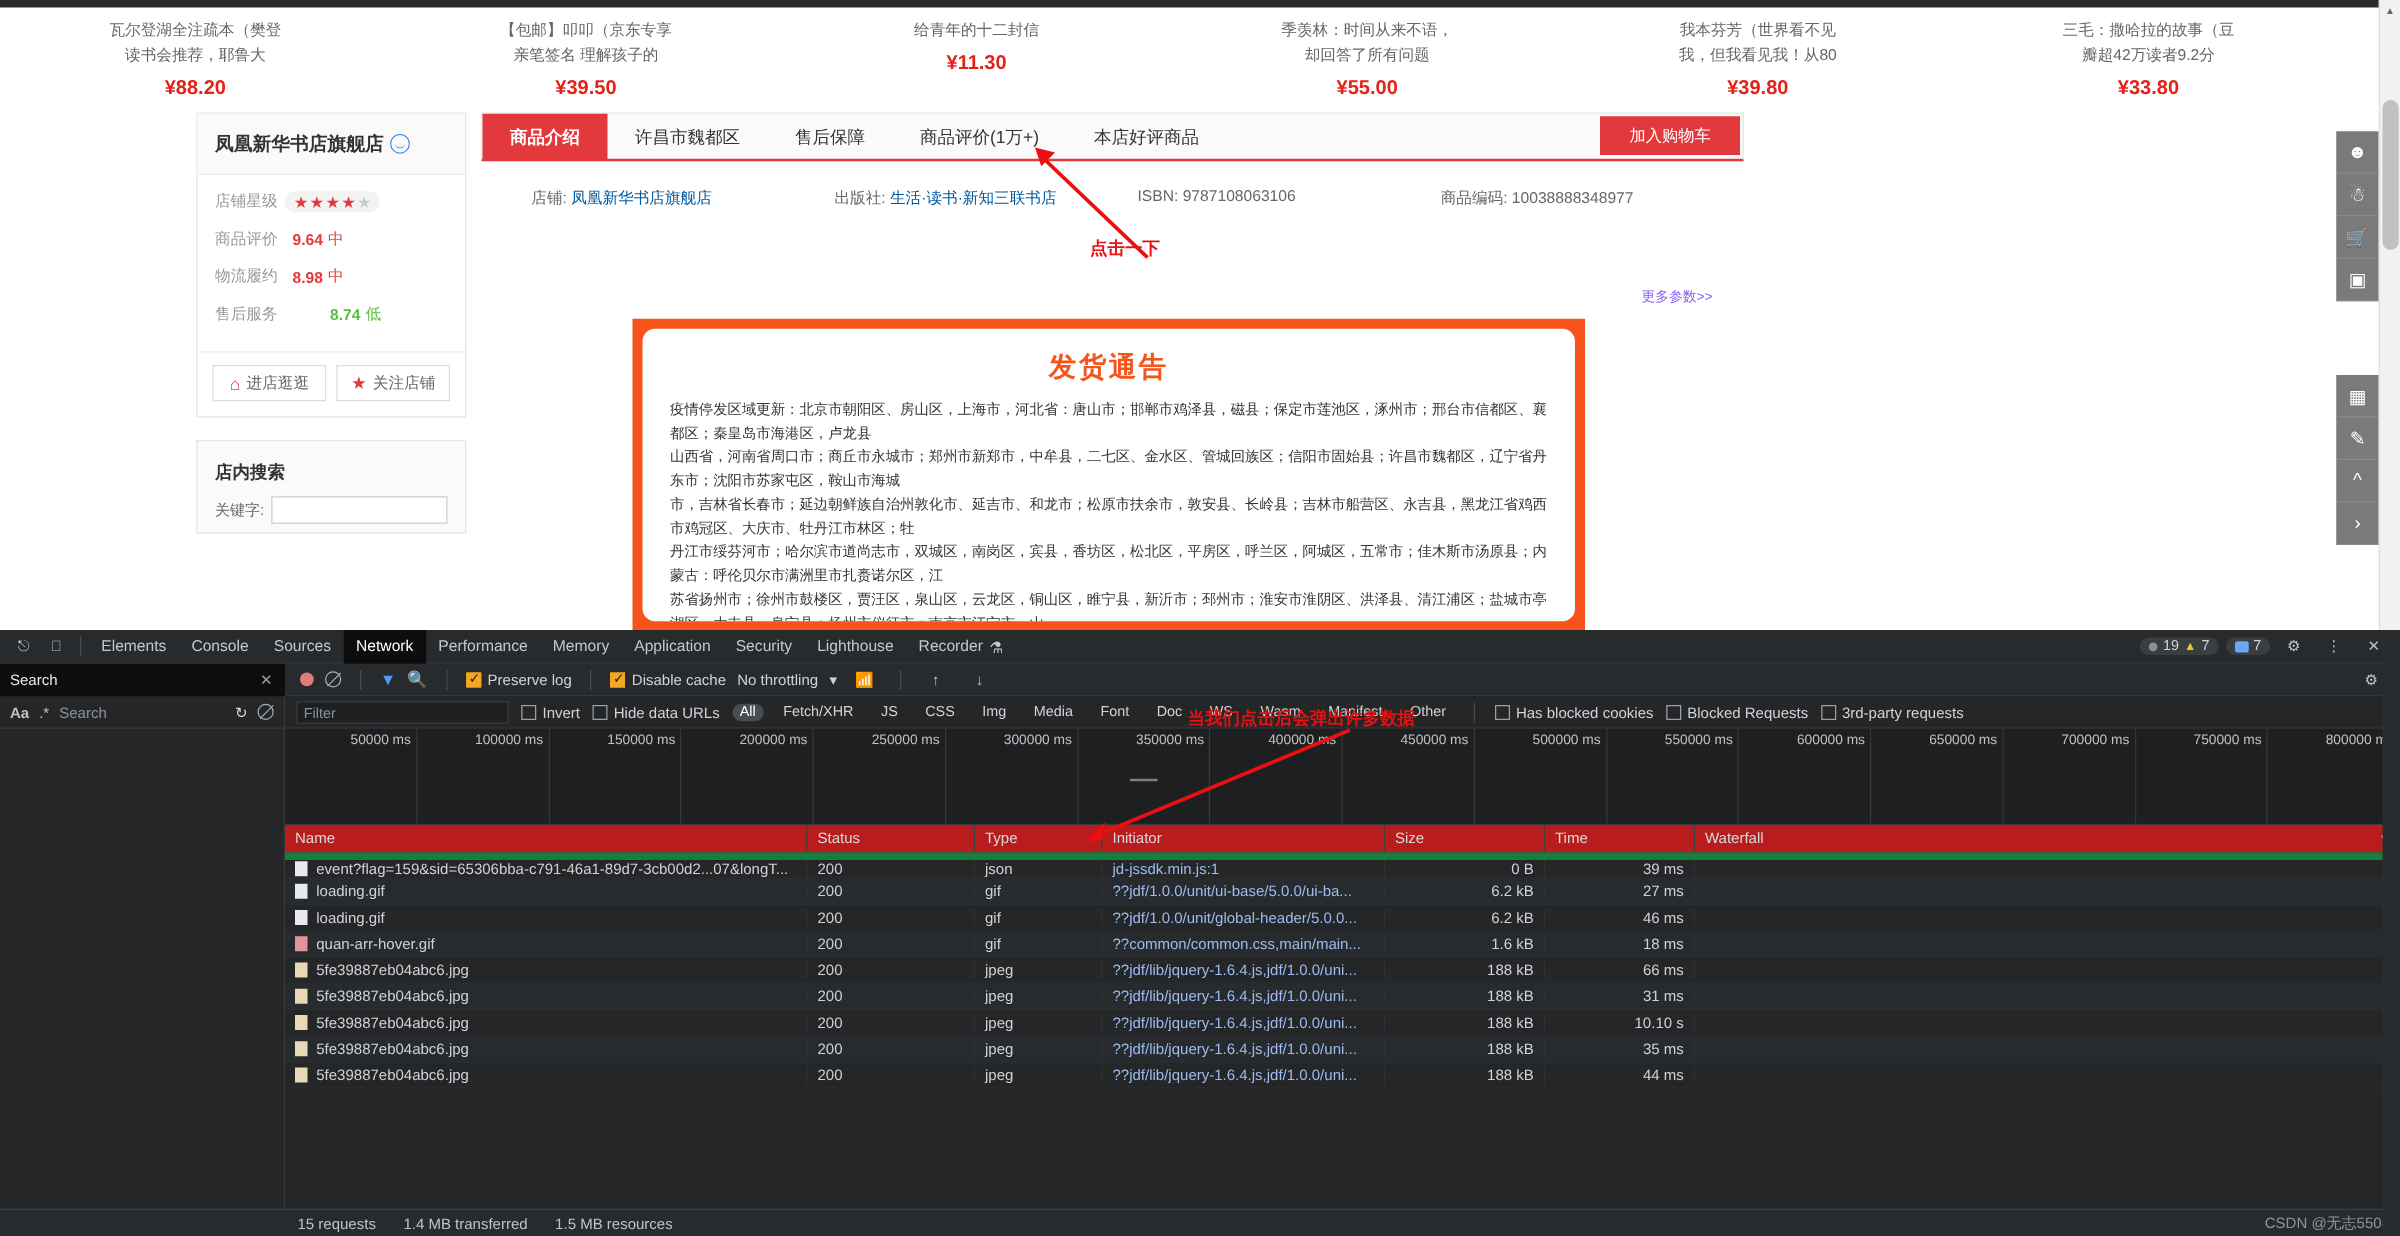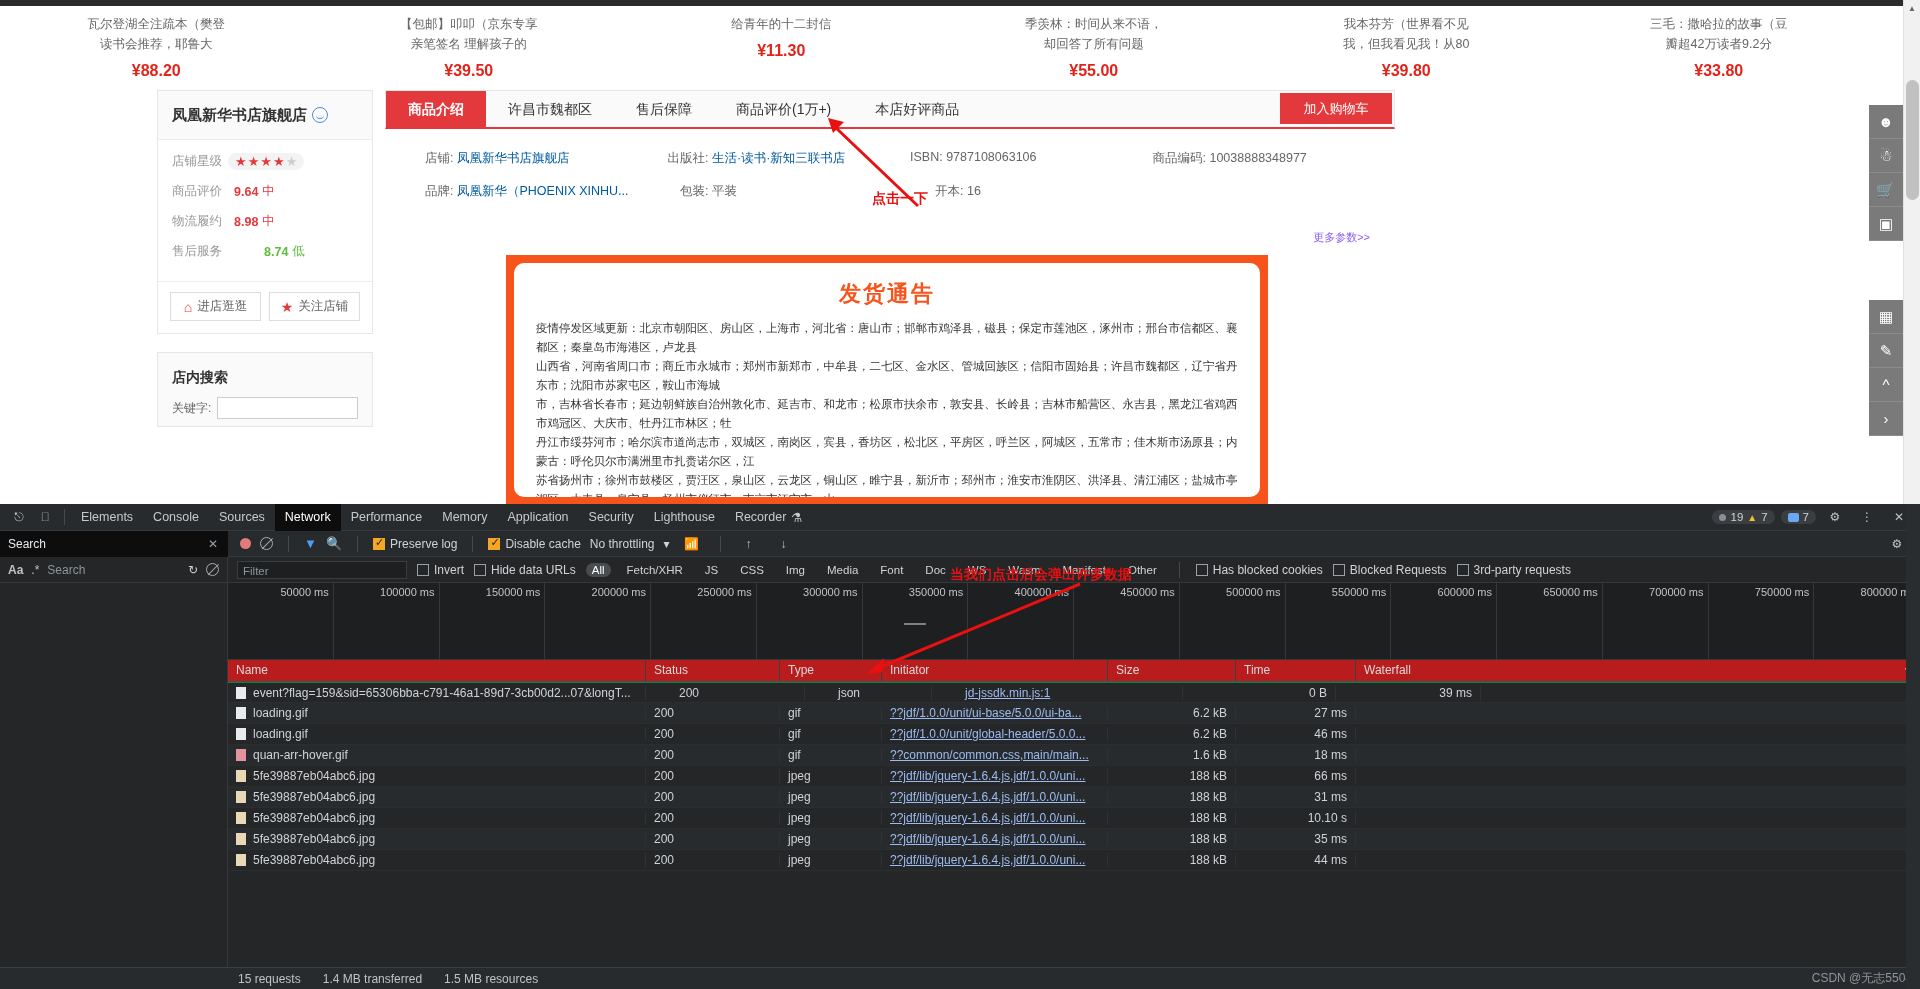--- a/index.html
+++ b/index.html
@@ -127,27 +127,27 @@
   .rcell { flex:1; border-right:1px solid #35383a; position:relative; }
   .rlabel { position:absolute; right:4px; top:3px; font-size:11px; color:#c0c3c6; white-space:nowrap;}
   .rdash { position:absolute; left:50%; top:40px; width:22px; height:2px; background:#7d8184; transform:translateX(-50%);}
 
   
   .nettable { flex:1; overflow:hidden; background:#242628; }
   .thead { height:22px; display:flex; background:#b91c1c; border-bottom:1px solid #4a4d50; font-size:12px; color:#d7dadd;}
   .th { padding:3px 8px; border-right:1px solid #3c3f42;}
   .trow { height:21px; display:flex; font-size:12px; align-items:center; border-bottom:1px solid #2b2e30;}
   .trow:nth-child(even){ background:#282b2e; }
-  .trow.first { border-top:1px solid #15803d;gap:25px; }
+  .trow.first { border-top:6px solid #15803d; }
   .td { padding:0 8px; overflow:hidden; white-space:nowrap; text-overflow:ellipsis; border-right:1px solid #2f3234;}
   .td.name { display:flex; align-items:center; gap:7px;}
   .fic { width:10px; height:12px; display:inline-block; background:#e8eaed; }
   .fic.img { background:#e9d8b5; }
   .fic.gifred { background:#e3939d; }
-  .td a, .init { color:#9dbbf0; text-decoration:underline; }
+  .td a, .init { color:#9dbbf0; }
   .num { text-align:right; }
   .wf { position:relative; }
 
   
   .statusbar { position:absolute; left:0; bottom:0; width:1920px; height:22px; background:#282b2e; border-top:1px solid #3c3f42; display:flex; align-items:center; gap:22px; padding-left:238px; font-size:12px; color:#c0c3c6;}
   .wm { position:absolute; right:8px; bottom:2px; color:#8f9499; font-size:12px;}
   .dt-scroll { position:absolute; right:0; top:504px; width:14px; height:485px; background:#2a2d2f;}
 </style>
 </head>
 <body>
@@ -253,34 +253,20 @@
         <span>出版社:</span>
         <a>生活·读书·新知三联书店</a>
       </div>
       <div class="pcell">
         <span>ISBN:</span>
         <span>9787108063106</span>
       </div>
       <div class="pcell">
         <span>商品编码:</span>
         <span>10038888348977</span>
-      </div>
-    </div>
-    <div class="prow">
-      <div class="pcell">
-        <span>品牌:</span>
-        <a>凤凰新华（PHOENIX XINHU...</a>
-      </div>
-      <div class="pcell">
-        <span>包装:</span>
-        <span>平装</span>
-      </div>
-      <div class="pcell">
-        <span>开本:</span>
-        <span>16</span>
       </div>
     </div>
     <div class="more-params">更多参数&gt;&gt;</div>
   </div>
 
   <div class="notice">
     <div class="notice-in">
       <div class="notice-title">发货通告</div>
       <div class="notice-body">
         <div>疫情停发区域更新：北京市朝阳区、房山区，上海市，河北省：唐山市；邯郸市鸡泽县，磁县；保定市莲池区，涿州市；邢台市信都区、襄都区；秦皇岛市海港区，卢龙县</div>

